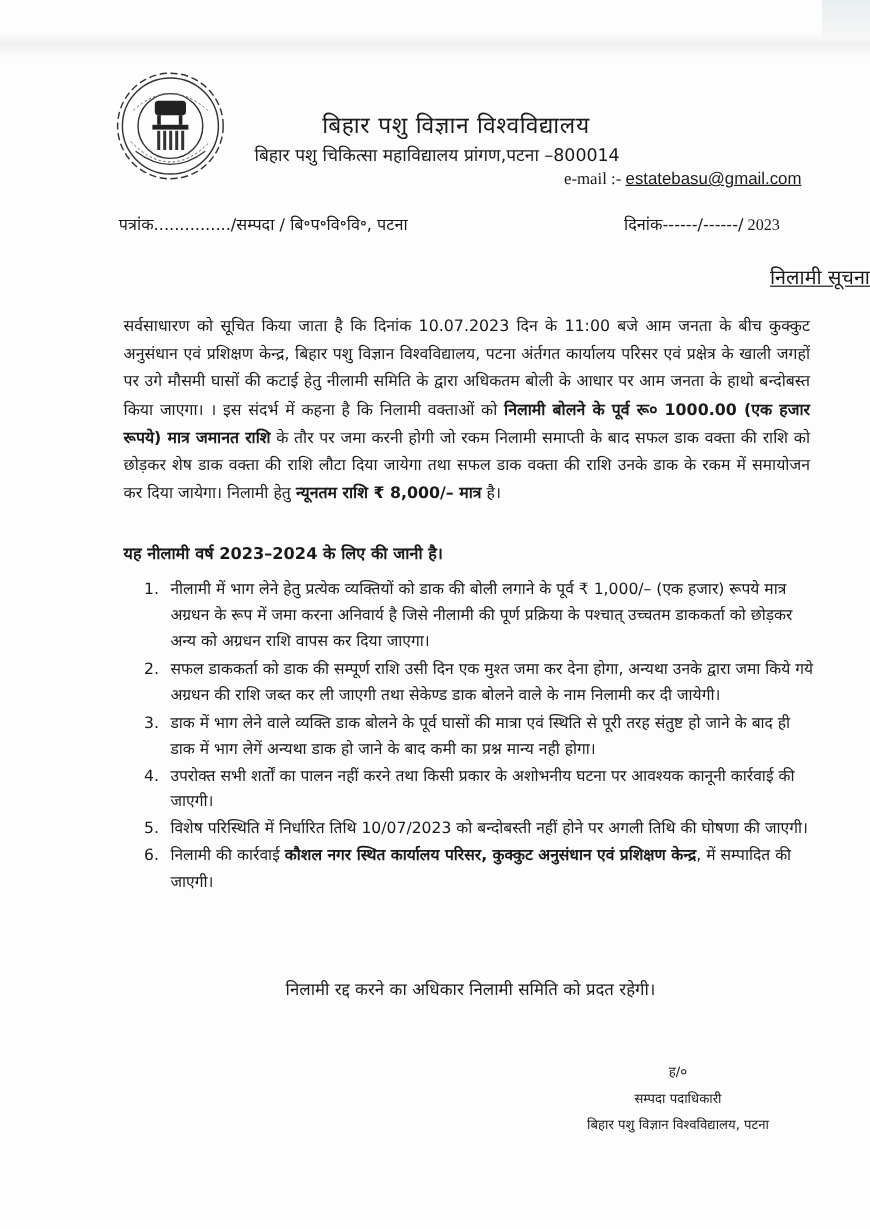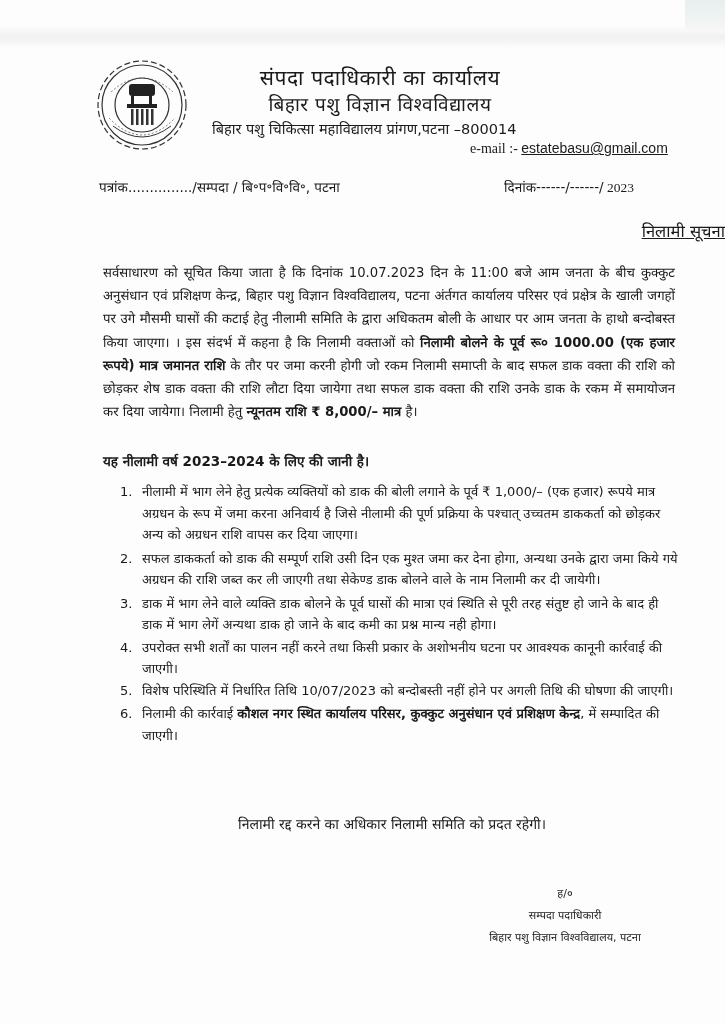--- a/index.html
+++ b/index.html
@@ -38,21 +38,21 @@
   .lh-email {
     position: absolute; left: 470px; top: 140px;
     font-family: "Liberation Serif", serif; font-size: 14px;
   }
   .lh-email .addr {
     font-family: "Liberation Sans", sans-serif; text-decoration: underline; margin-top: 12px;
   }
 
   
   .ref { position: absolute; left: 99px; top: 178px; font-size: 13.5px; }
-  .date { position: absolute; left: 504px; top: 178px; font-size: 13.5px; }
+  .date { position: absolute; left: 520px; top: 178px; font-size: 13.5px; }
   .date .yr { font-family: "Liberation Serif", serif; }
 
   .title {
     position: absolute; left: 0; right: 0; top: 219px;
     text-align: right; font-size: 16.5px; text-decoration: underline;
   }
 
   
   .para {
     position: absolute; left: 103px; width: 572px; top: 261px;
@@ -115,21 +115,20 @@
         <rect x="48" y="53" width="2.5" height="16"></rect>
         <rect x="53" y="53" width="2.5" height="16"></rect>
         <rect x="58" y="53" width="2.5" height="16"></rect>
       </g>
       <path d="M20 70 Q49 92 78 70" fill="none" stroke="#333" stroke-width="1"></path>
       <path d="M18 36 Q49 8 80 36" fill="none" stroke="#555" stroke-width="0.8" stroke-dasharray="2 2"></path>
       <path d="M16 62 Q49 96 82 62" fill="none" stroke="#555" stroke-width="0.8" stroke-dasharray="2 2"></path>
     </svg>
   </div>
 
-  <div class="lh-line1">संपदा पदाधिकारी का कार्यालय</div>
   <div class="lh-line2">बिहार पशु विज्ञान विश्वविद्यालय</div>
   <div class="lh-line3">बिहार पशु चिकित्सा महाविद्यालय प्रांगण,पटना –800014</div>
   <div class="lh-email">
     <span>e-mail :- </span><span class="addr">estatebasu@gmail.com</span>
   </div>
 
   <div class="ref">पत्रांक.............../सम्पदा / बि॰प॰वि॰वि॰, पटना</div>
   <div class="date">
     <span>दिनांक</span><span>------/------/</span><span class="yr"> 2023</span>
   </div>

